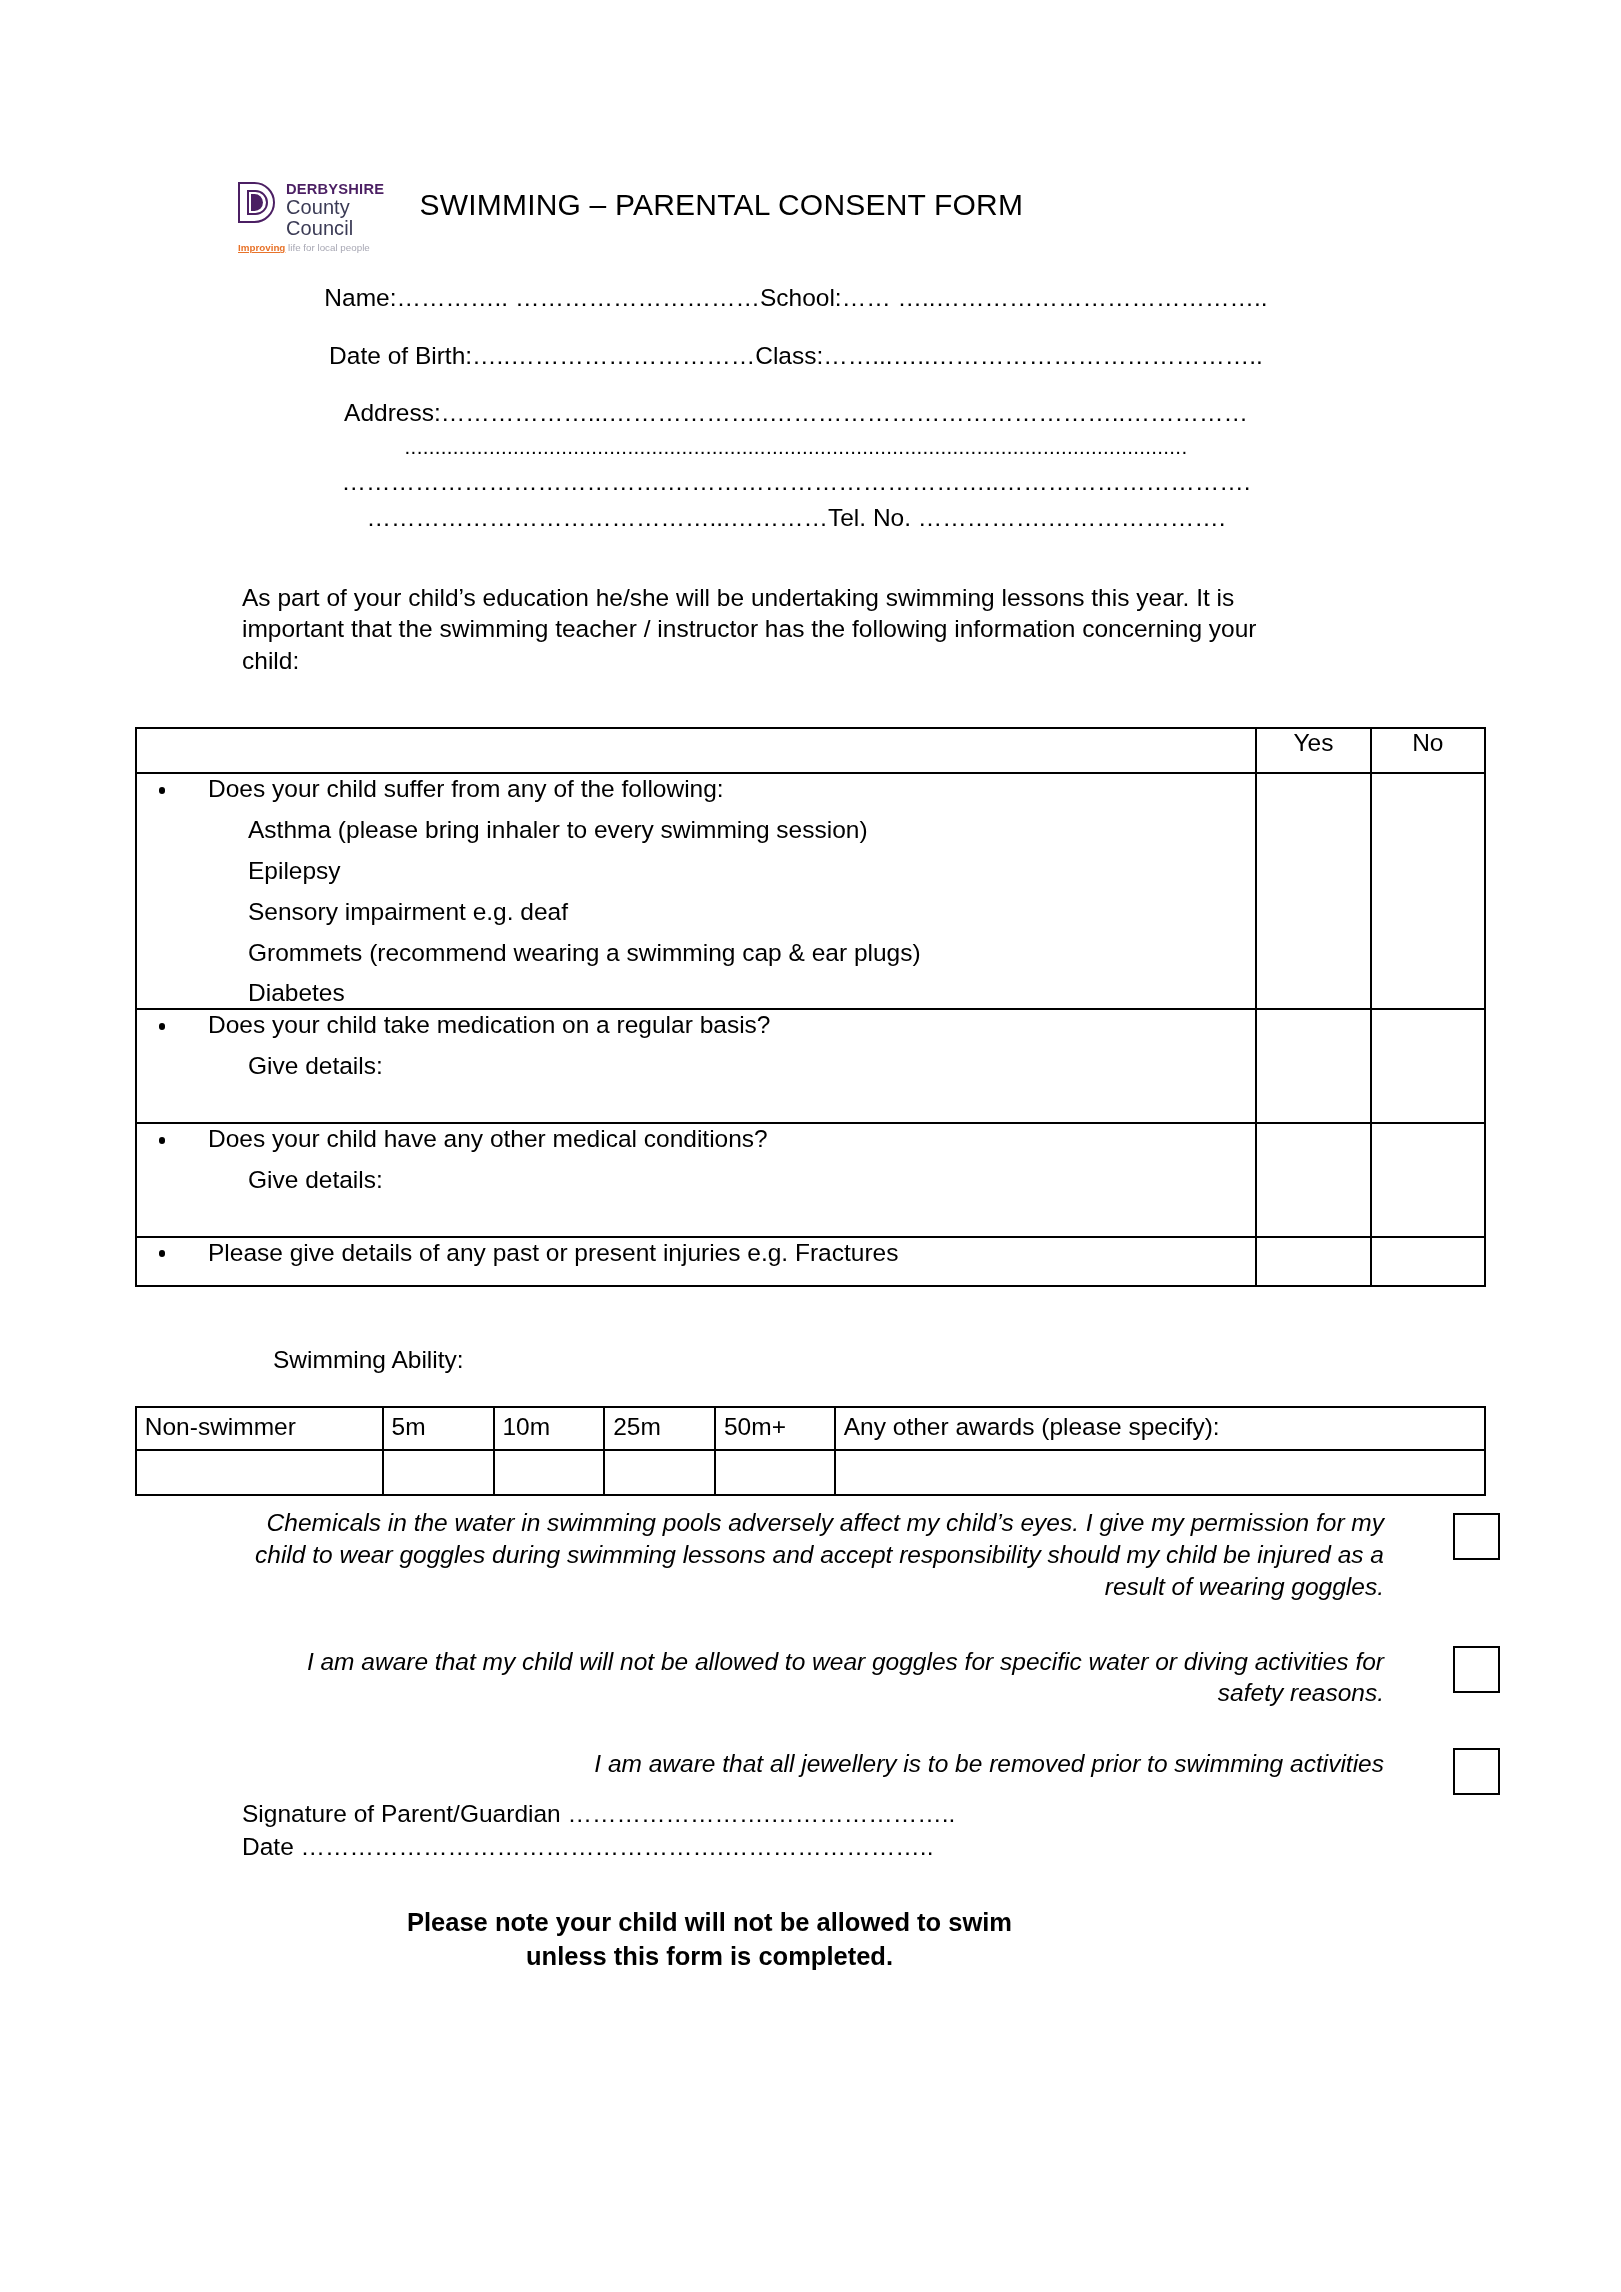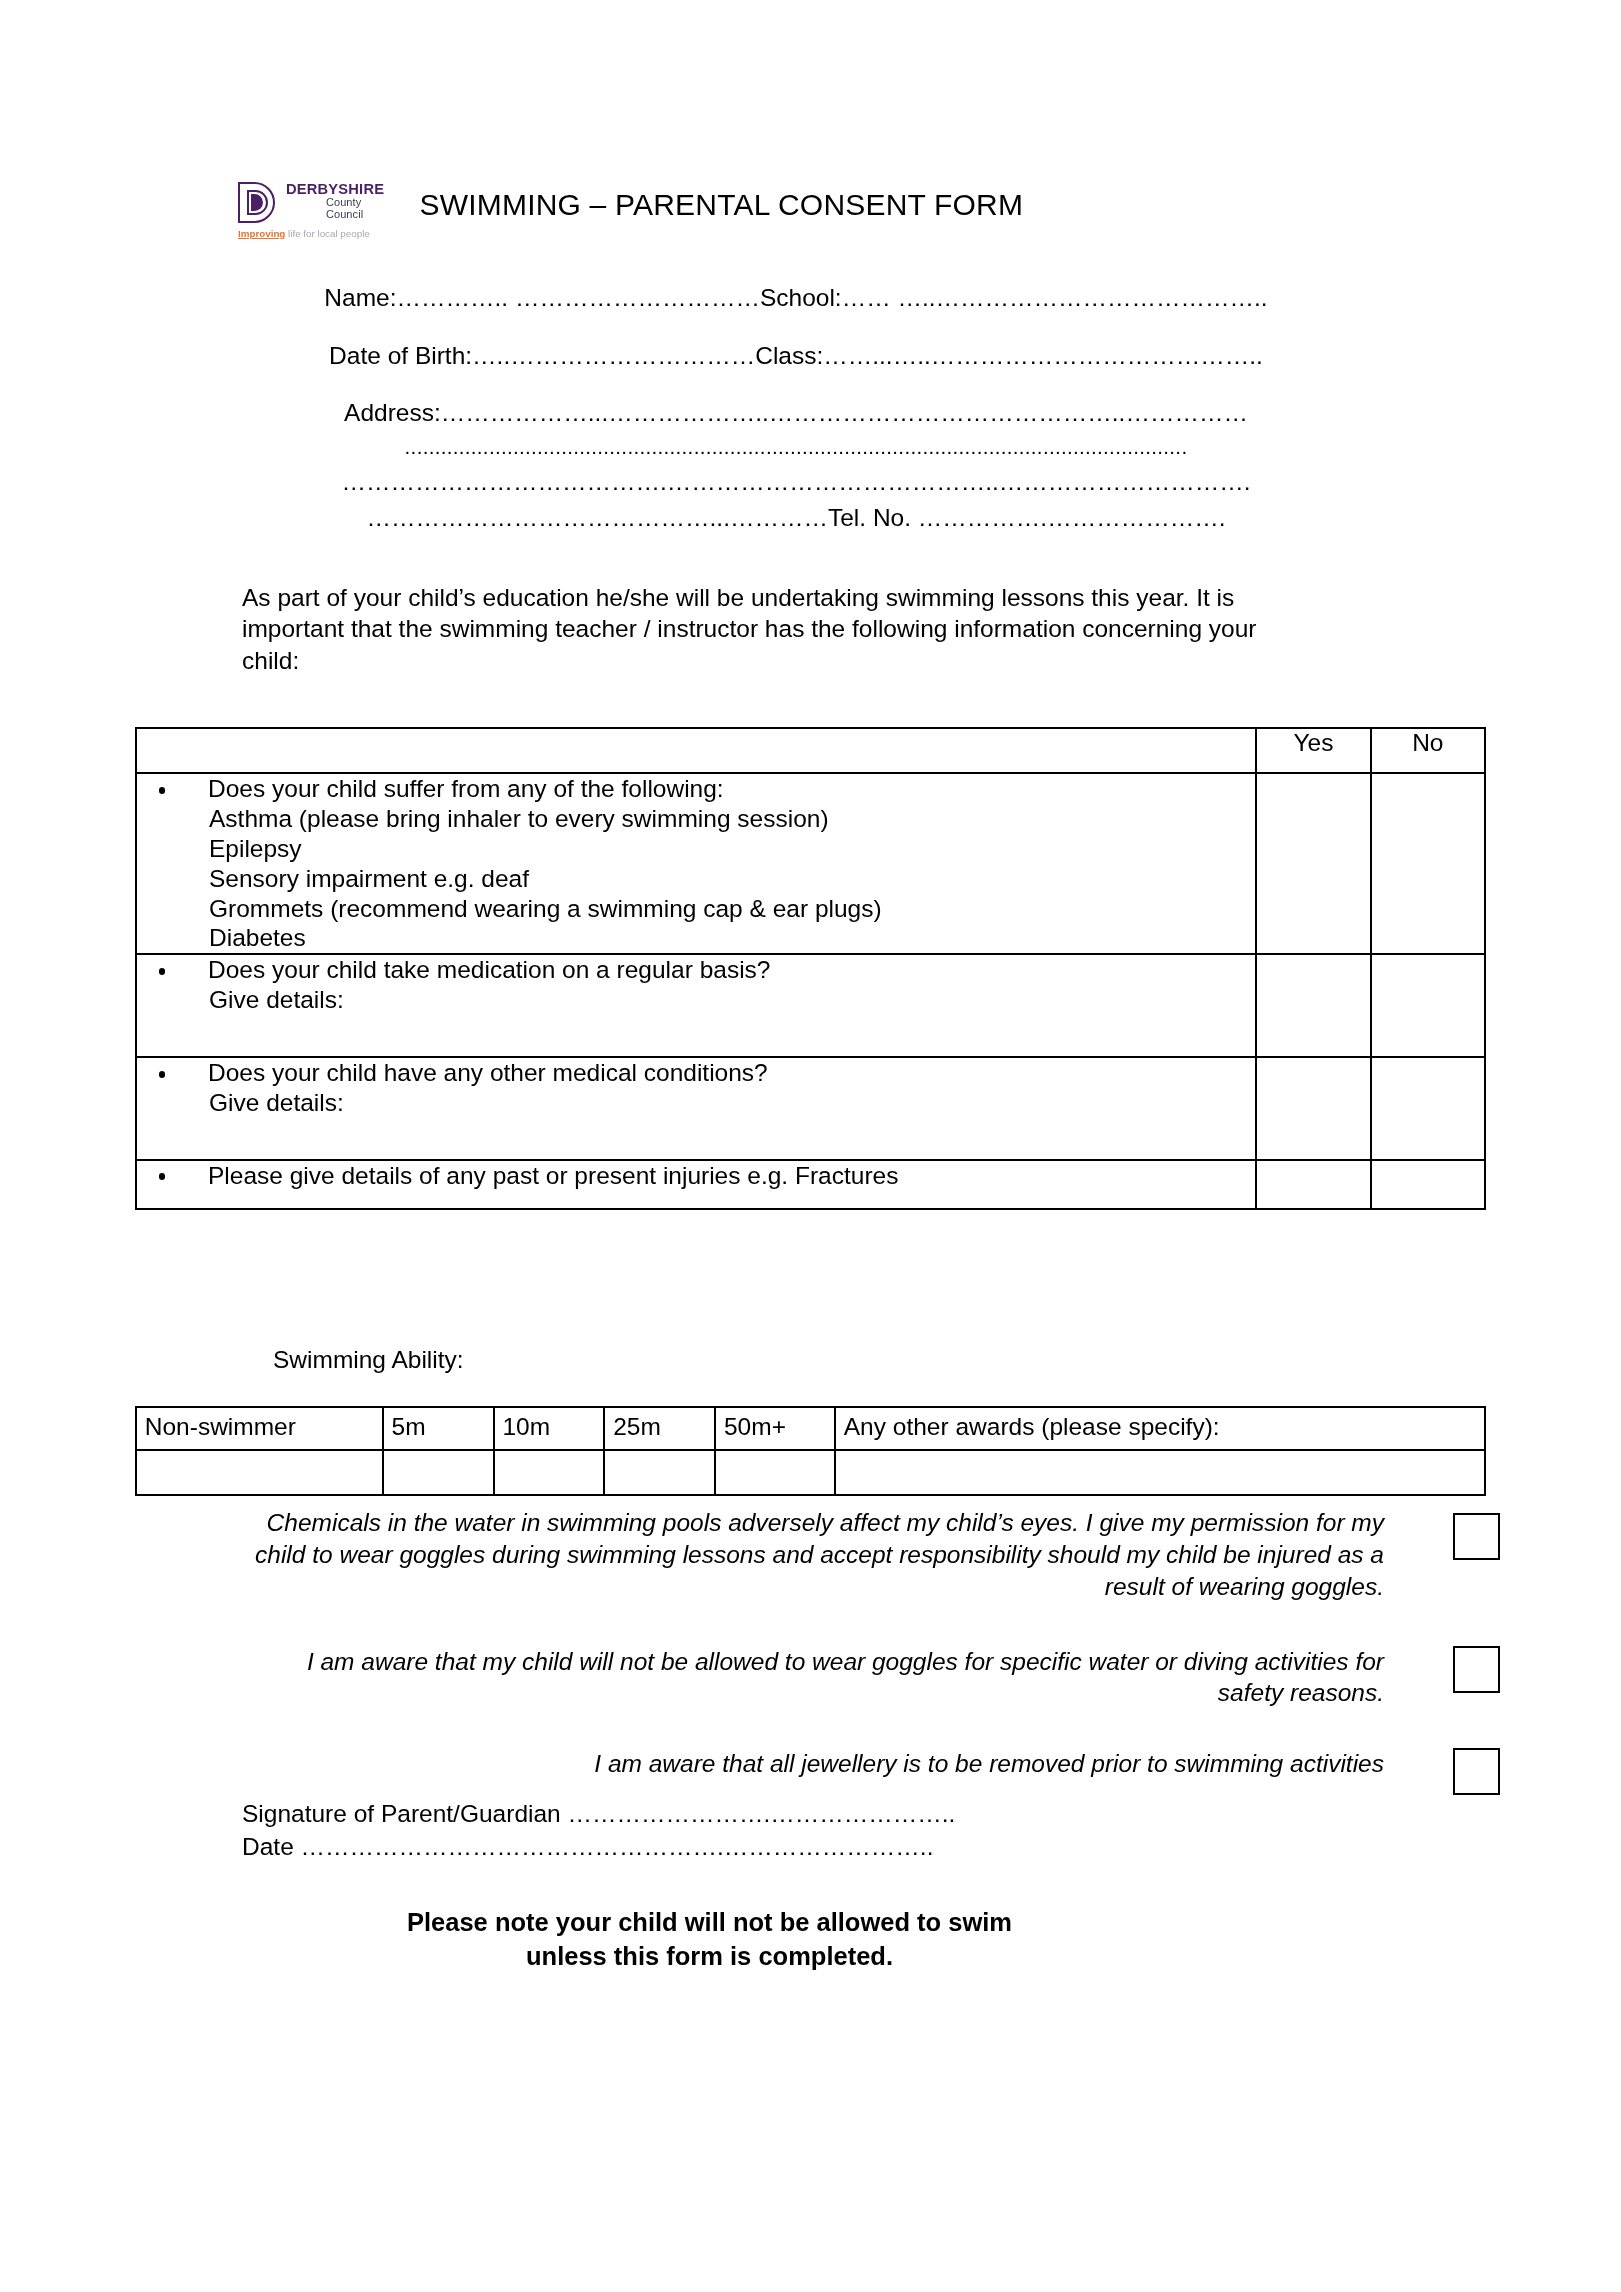--- a/index.html
+++ b/index.html
@@ -76,24 +76,23 @@
     padding-left: 4.9px;
     line-height: 1.05;
   }
   .logo-line1 {
     font-size: 14.7px;
     font-weight: bold;
     color: #4b1f63;
     letter-spacing: 0.2px;
   }
   .logo-line2 {
-    font-size: 11px;
+    font-size: 20px;
     color: #3b3b55;
     letter-spacing: 0.1px;
-    margin-left: 40px;
   }
   .logo-tag {
     font-size: 9.8px;
     margin-top: 2.9px;
     white-space: nowrap;
   }
   .logo-tag .strong {
     color: #e8732a;
     font-weight: bold;
     text-decoration: underline;
@@ -183,21 +182,22 @@
   .bullet {
     position: absolute;
     left: 21.6px;
     top: 0.52em;
     width: 6.9px;
     height: 6.9px;
     background: #000;
     border-radius: 50%;
   }
   .q-sub {
-    padding-left: 72px;
+    padding-left: 111px;
+    margin-top: 11px;
   }
   .row-pad-a { height: 41px; }
   .row-pad-b { height: 17.6px; }
 
   
   .swim-label {
     position: absolute;
     left: 242px;
     top: 1346px;
     font-size: 24.5px;

